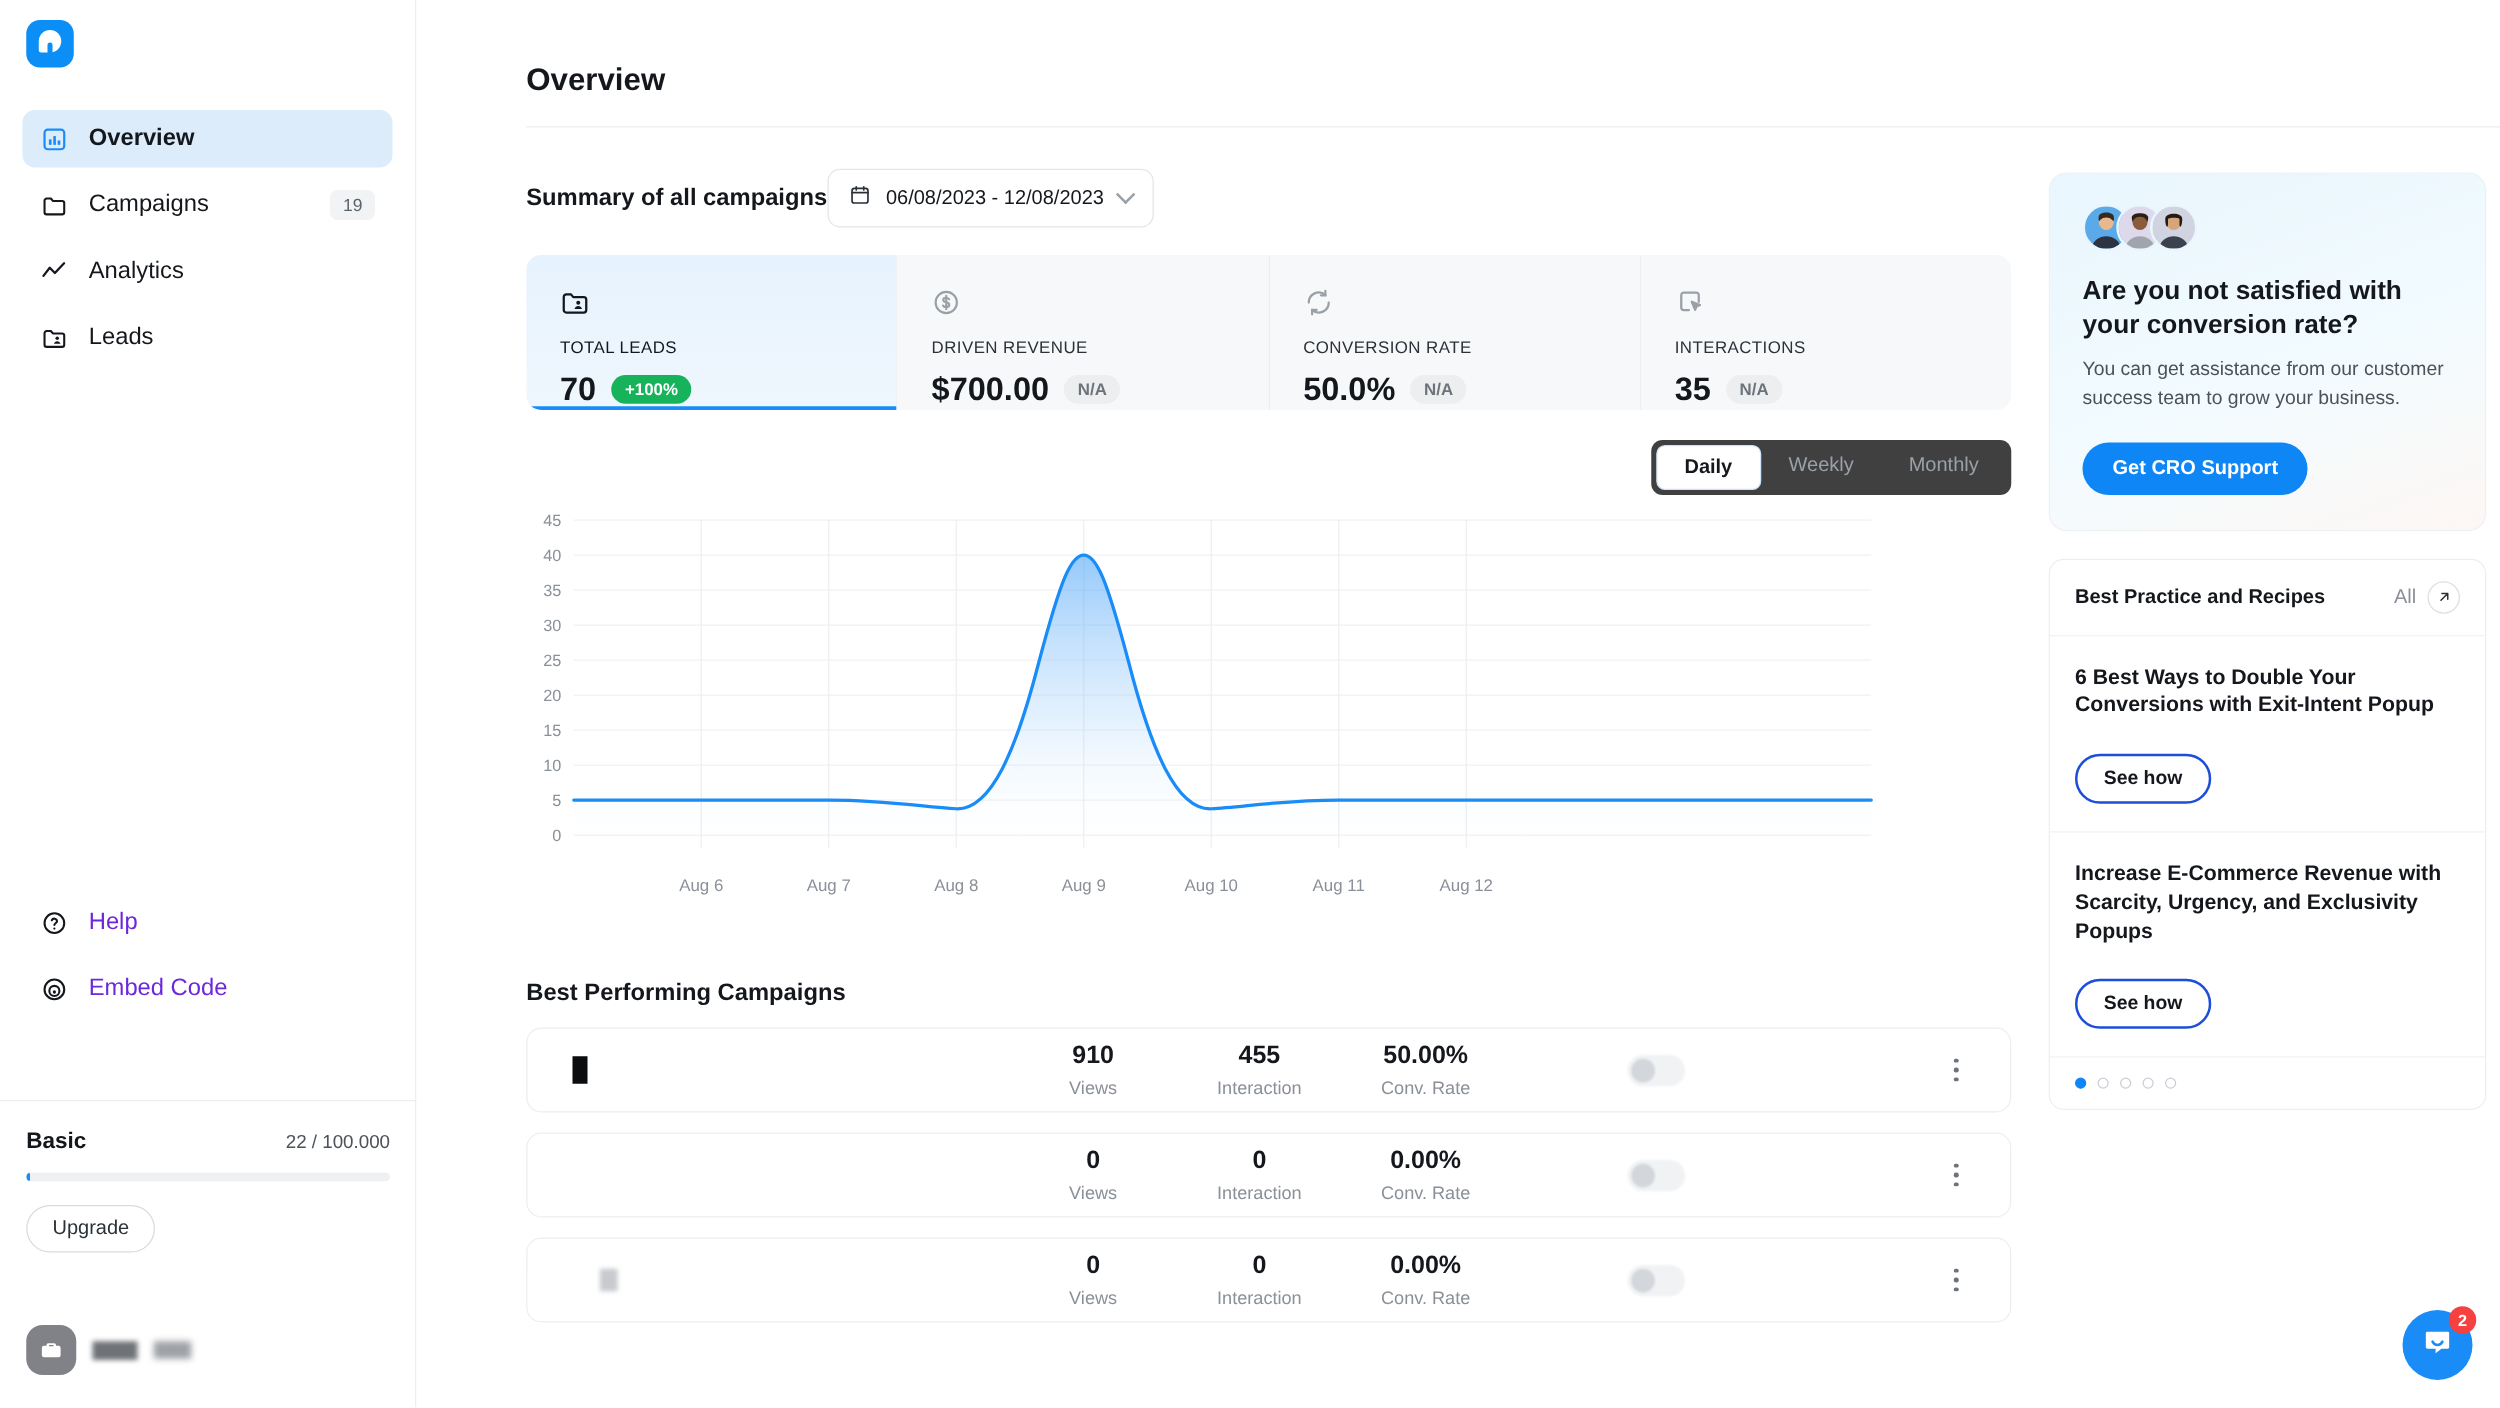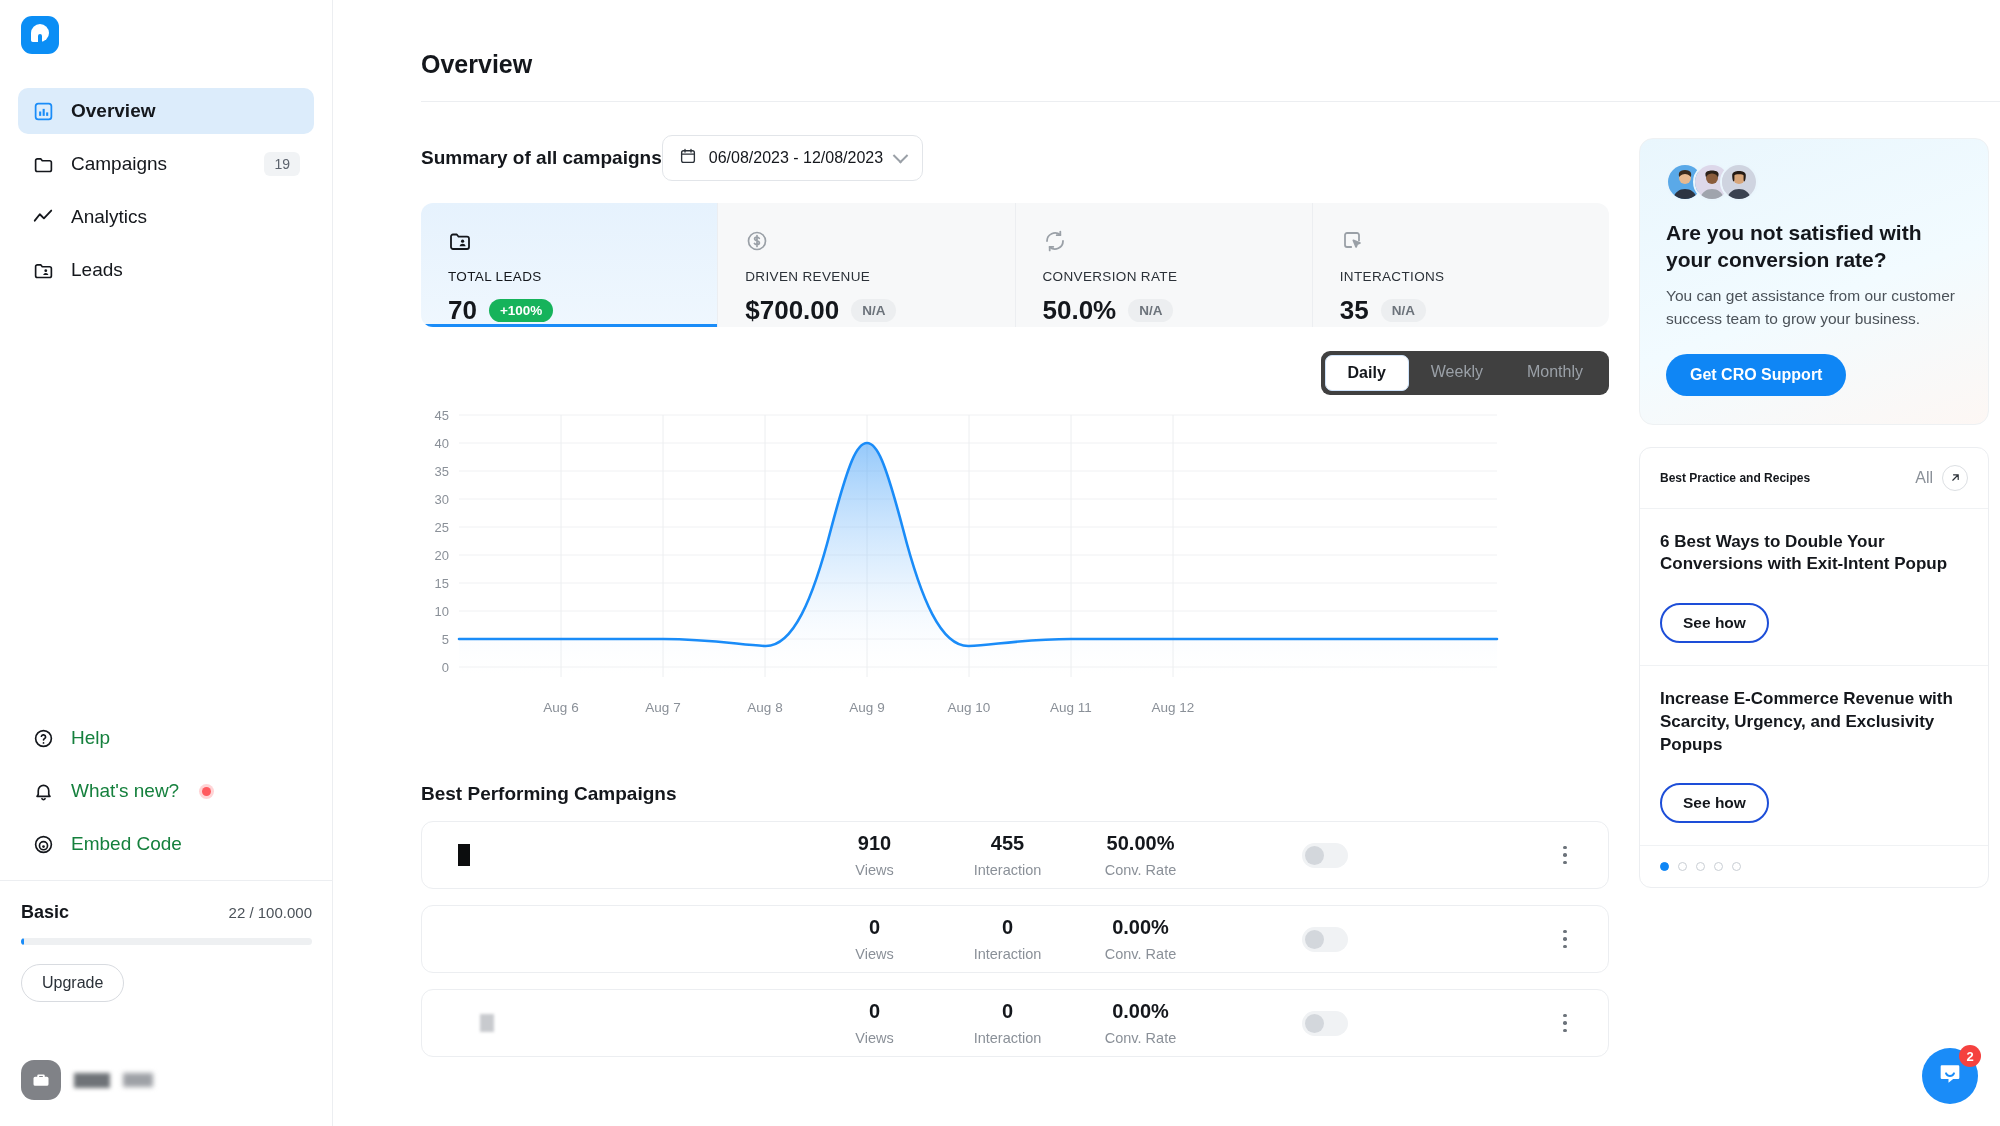--- a/index.html
+++ b/index.html
@@ -44,21 +44,21 @@
   }
   .nav-item.active { background: #dcecfb; font-weight: bold; }
   .nav-ico { width: 22px; height: 22px; display:flex; align-items:center; justify-content:center; flex:0 0 22px;}
   .nav-label { flex: 1; }
   .nav-badge {
     background: #f1f3f5; color: #5c636d; font-size: 14px;
     border-radius: 6px; padding: 4px 10px; font-weight: normal;
   }
 
   .nav-bottom { position: absolute; left: 18px; top: 715px; width: 297px; }
-  .nav-bottom .nav-item { font-size: 19px; color: #15803d; }
+  .nav-bottom .nav-item { font-size: 19px; color: #6d28d9; justify-content: space-between; }
   .dot-red {
     width: 9px; height: 9px; border-radius: 50%;
     background: #ff5a5f; box-shadow: 0 0 0 3px rgba(255,90,95,.26);
     margin-left: 6px;
   }
 
   .plan {
     position: absolute; bottom: 0; left: 0; width: 333px;
     border-top: 1px solid #eceef1; padding: 21px 21px 16px 21px;
     height: 246px;
@@ -201,21 +201,21 @@
   }
 
   .bp-card {
     margin-top: 22px; border: 1px solid #eceef1; border-radius: 12px; overflow: hidden;
     background: #fff;
   }
   .bp-head {
     display: flex; align-items: center; justify-content: space-between;
     padding: 17px 20px; border-bottom: 1px solid #f0f2f4;
   }
-  .bp-head-title { font-size: 12px; font-weight: bold; color: #14171c; }
+  .bp-head-title { font-size: 16px; font-weight: bold; color: #14171c; }
   .bp-all { display: flex; align-items: center; gap: 9px; font-size: 16px; color: #8a9098; cursor: pointer; }
   .arrow-circle {
     width: 26px; height: 26px; border-radius: 50%; border: 1px solid #dcdfe3;
     display: flex; align-items: center; justify-content: center;
   }
   .bp-item { padding: 22px 20px 22px 20px; border-bottom: 1px solid #f0f2f4; }
   .bp-item-title { font-size: 17px; font-weight: bold; color: #14171c; line-height: 1.34; }
   .see-how {
     margin-top: 27px; display: inline-block; border: 2px solid #1d4ed8;
     border-radius: 20px; padding: 9px 21px; font-size: 15.5px; font-weight: bold;
@@ -296,30 +296,20 @@
         <span class="nav-ico">
           <svg width="21" height="21" viewBox="0 0 24 24" fill="none" stroke="#14171c" stroke-width="1.9">
             <circle cx="12" cy="12" r="9"></circle>
             <path d="M9.6 9.4a2.5 2.5 0 0 1 4.8.9c0 1.7-2.4 1.9-2.4 3.3" stroke-linecap="round"></path>
             <circle cx="12" cy="17" r="1" fill="#14171c" stroke="none"></circle>
           </svg>
         </span>
         <span class="nav-label">Help</span>
       </div>
 
-      <div class="nav-item">
-        <span class="nav-ico">
-          <svg width="21" height="21" viewBox="0 0 24 24" fill="none" stroke="#14171c" stroke-width="1.9" stroke-linejoin="round">
-            <path d="M18 15.5V11a6 6 0 0 0-12 0v4.5L4.6 17.6h14.8z"></path>
-            <path d="M10.2 20.2a2 2 0 0 0 3.6 0" stroke-linecap="round"></path>
-          </svg>
-        </span>
-        <span class="nav-label" style="flex:0 0 auto">What's new?</span>
-        <span class="dot-red"></span>
-      </div>
 
       <div class="nav-item">
         <span class="nav-ico">
           <svg width="21" height="21" viewBox="0 0 24 24" fill="none" stroke="#14171c" stroke-width="1.9">
             <circle cx="12" cy="12" r="9"></circle>
             <circle cx="12" cy="13.4" r="4.6"></circle>
             <circle cx="12" cy="14.4" r="1.5" fill="#14171c" stroke="none"></circle>
           </svg>
         </span>
         <span class="nav-label">Embed Code</span>

